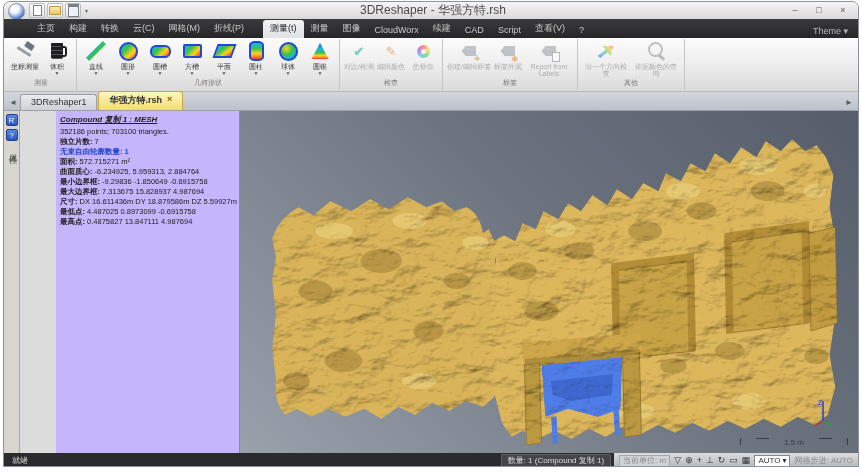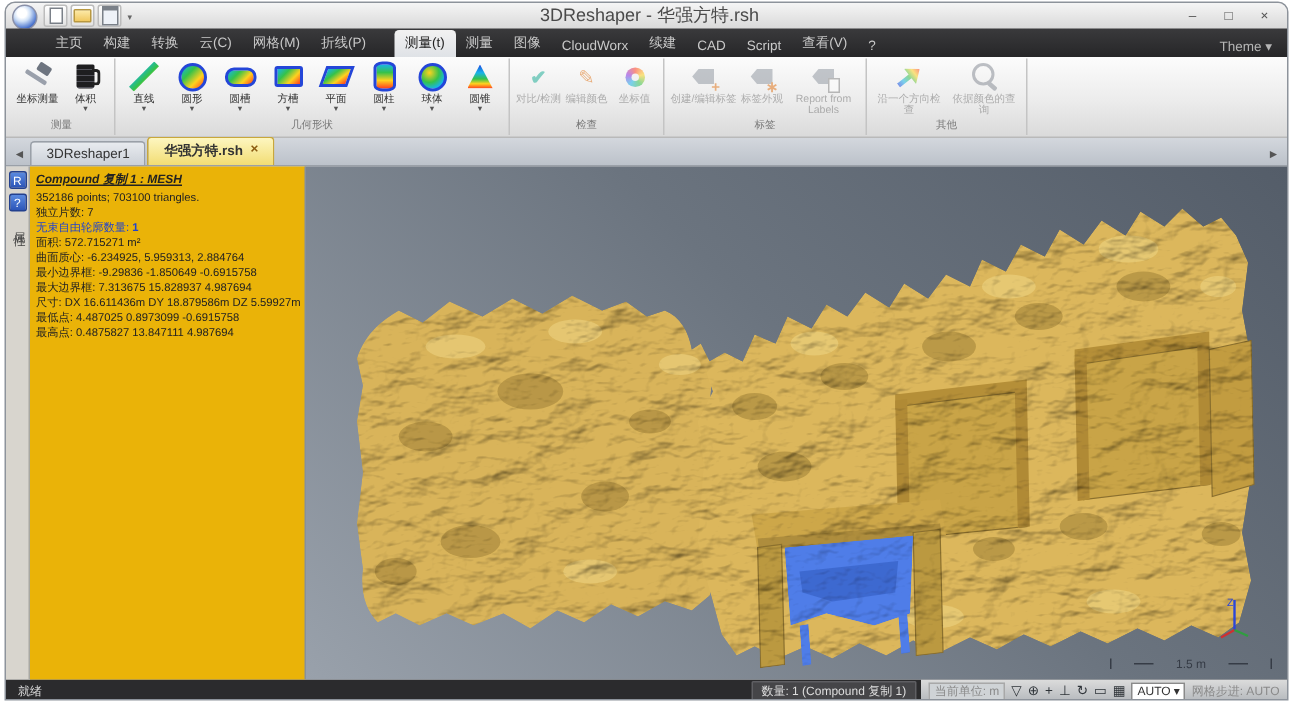--- a/index.html
+++ b/index.html
@@ -97,35 +97,35 @@
   .dtab.active{background:linear-gradient(#fdf6c0,#f2dd74);border-color:#c8a73c;font-weight:bold;}
   .dclose{color:#8a5a10;font-size:9px;}
 
   
   .main{display:flex;height:342px;}
   .rail{width:16px;background:#d8d5ce;border-right:1px solid #a8a8a2;display:flex;flex-direction:column;align-items:center;padding-top:3px;box-sizing:border-box;}
   .rail-ico{width:12px;height:12px;border-radius:2px;margin-bottom:3px;color:#fff;font-size:8px;line-height:12px;
     text-align:center;background:linear-gradient(#5a8ae0,#2c55b8);border:1px solid #23408e;box-sizing:border-box;}
   .rail-label{writing-mode:vertical-rl;font-size:8px;color:#444;margin-top:4px;letter-spacing:2px;}
 
-  .props{width:184px;background:#eab308;border-right:1px solid #86909c;box-sizing:border-box;display:flex;flex-direction:column;}
+  .props{width:184px;background:#c4b5fd;border-right:1px solid #86909c;box-sizing:border-box;display:flex;flex-direction:column;margin-left:36px;}
   .pbody{flex:1;padding:3px 4px;overflow:hidden;}
   .ptitle{font-size:8px;font-weight:bold;font-style:italic;text-decoration:underline;color:#222;margin-bottom:2px;}
   .pstats{font-size:7.5px;color:#222;line-height:10px;}
   .pline{font-size:7.5px;color:#222;line-height:10px;white-space:nowrap;}
-  .pline b{font-weight:normal;}
+  .pline b{font-weight:bold;}
   .pline.blue{color:#2244cc;font-weight:bold;}
   .pfoot{background:#ededed;border-top:1px solid #c3c3c3;padding:2px 3px;}
   .okbtn{width:100%;height:13px;background:linear-gradient(#f8f8f8,#dcdcdc);border:1px solid #a8a8a8;border-radius:2px;
     font-size:8px;color:#333;display:flex;align-items:center;justify-content:center;gap:4px;box-sizing:border-box;}
   .check-ico{width:8px;height:8px;border-radius:50%;background:#58b030;color:#fff;font-size:6px;line-height:8px;text-align:center;}
 
   .viewport{flex:1;position:relative;background:linear-gradient(225deg,#545d69 0%,#6b747f 45%,#99a1ab 100%);overflow:hidden;}
   .viewport svg.scene{position:absolute;left:0;top:0;width:100%;height:100%;}
-  .scalebar{position:absolute;right:10px;bottom:6px;display:flex;align-items:center;gap:15px;color:#363c46;font-size:8px;}
+  .scalebar{position:absolute;right:10px;bottom:6px;display:flex;gap:15px;color:#363c46;font-size:8px;}
   .sb-tick{width:1px;height:7px;background:#363c46;}
   .sb-line{width:13px;height:1px;background:#363c46;}
   .axis-triad{position:absolute;right:22px;bottom:22px;}
 
   
   .statusbar{height:15px;background:#2b2b2d;display:flex;align-items:center;font-size:8px;color:#ddd;}
   .st-ready{padding:0 8px;}
   .st-right{margin-left:auto;display:flex;align-items:center;height:100%;}
   .st-sel{background:#454548;border:1px solid #5f5f63;padding:0 6px;height:11px;line-height:11px;margin-right:3px;border-radius:1px;text-align:center;}
   .st-tray{height:100%;background:linear-gradient(#dcdcdc,#b4b8bc);color:#333;display:flex;align-items:center;gap:4px;padding:0 5px;}

